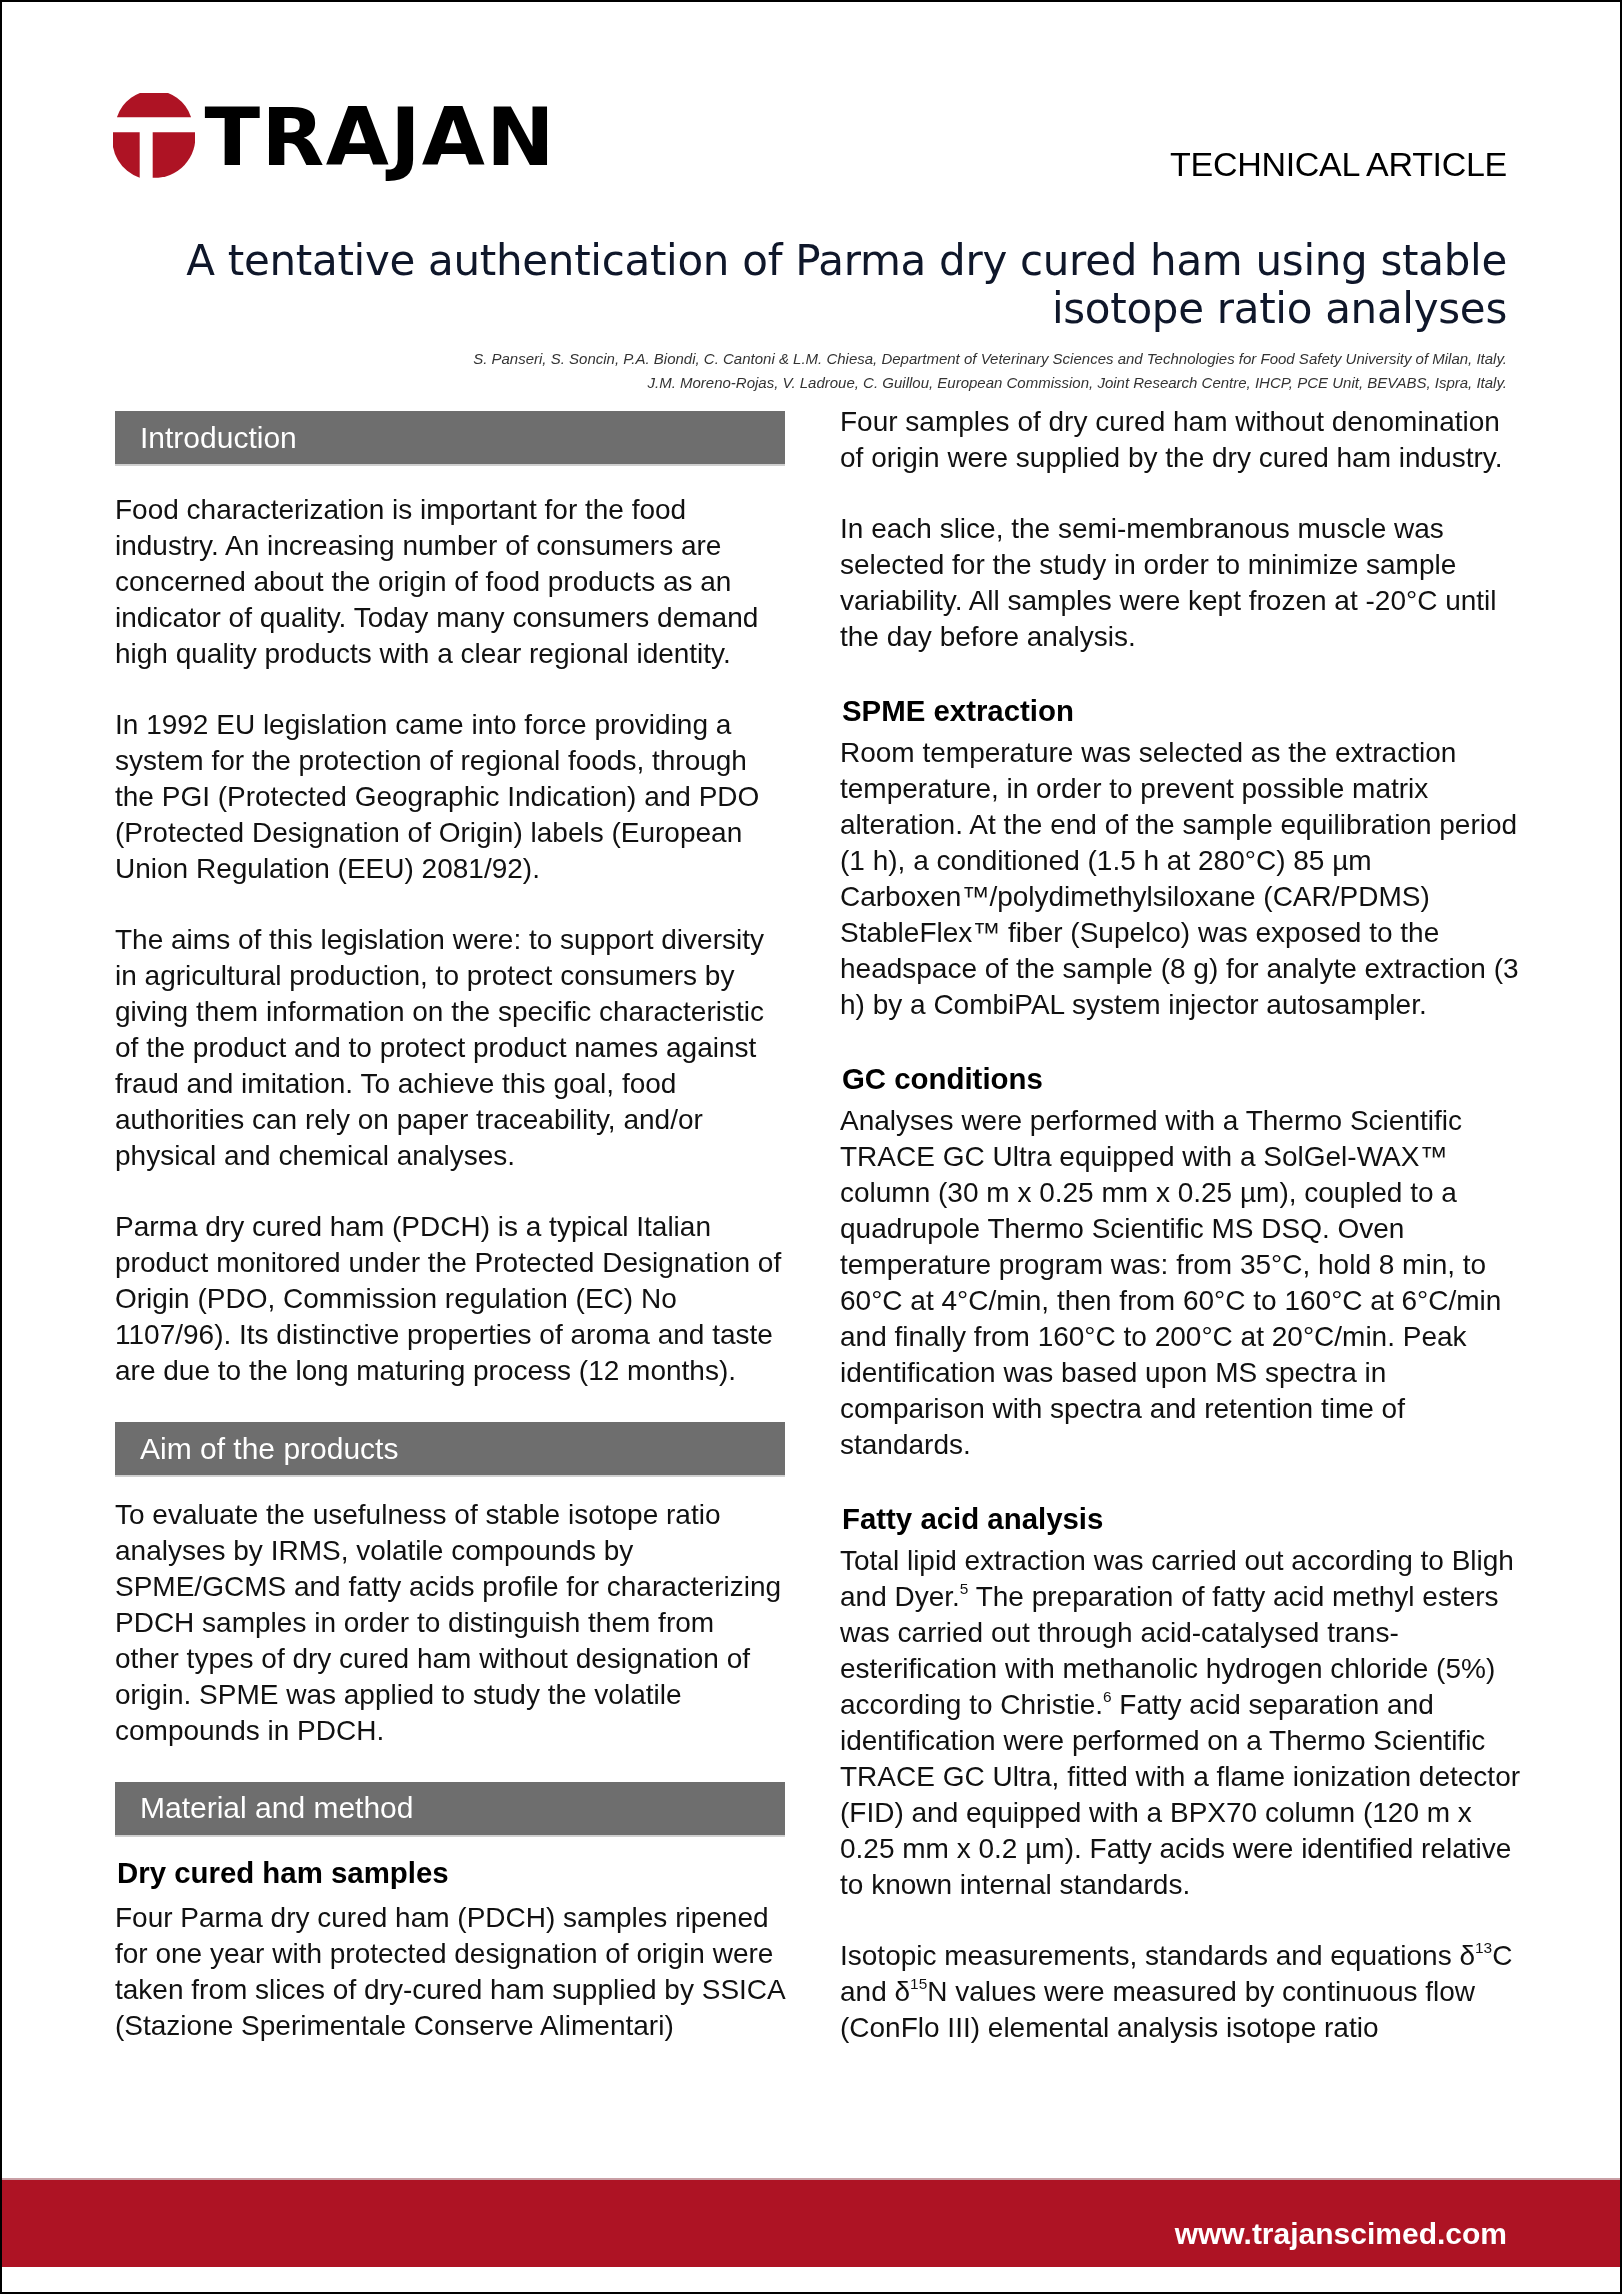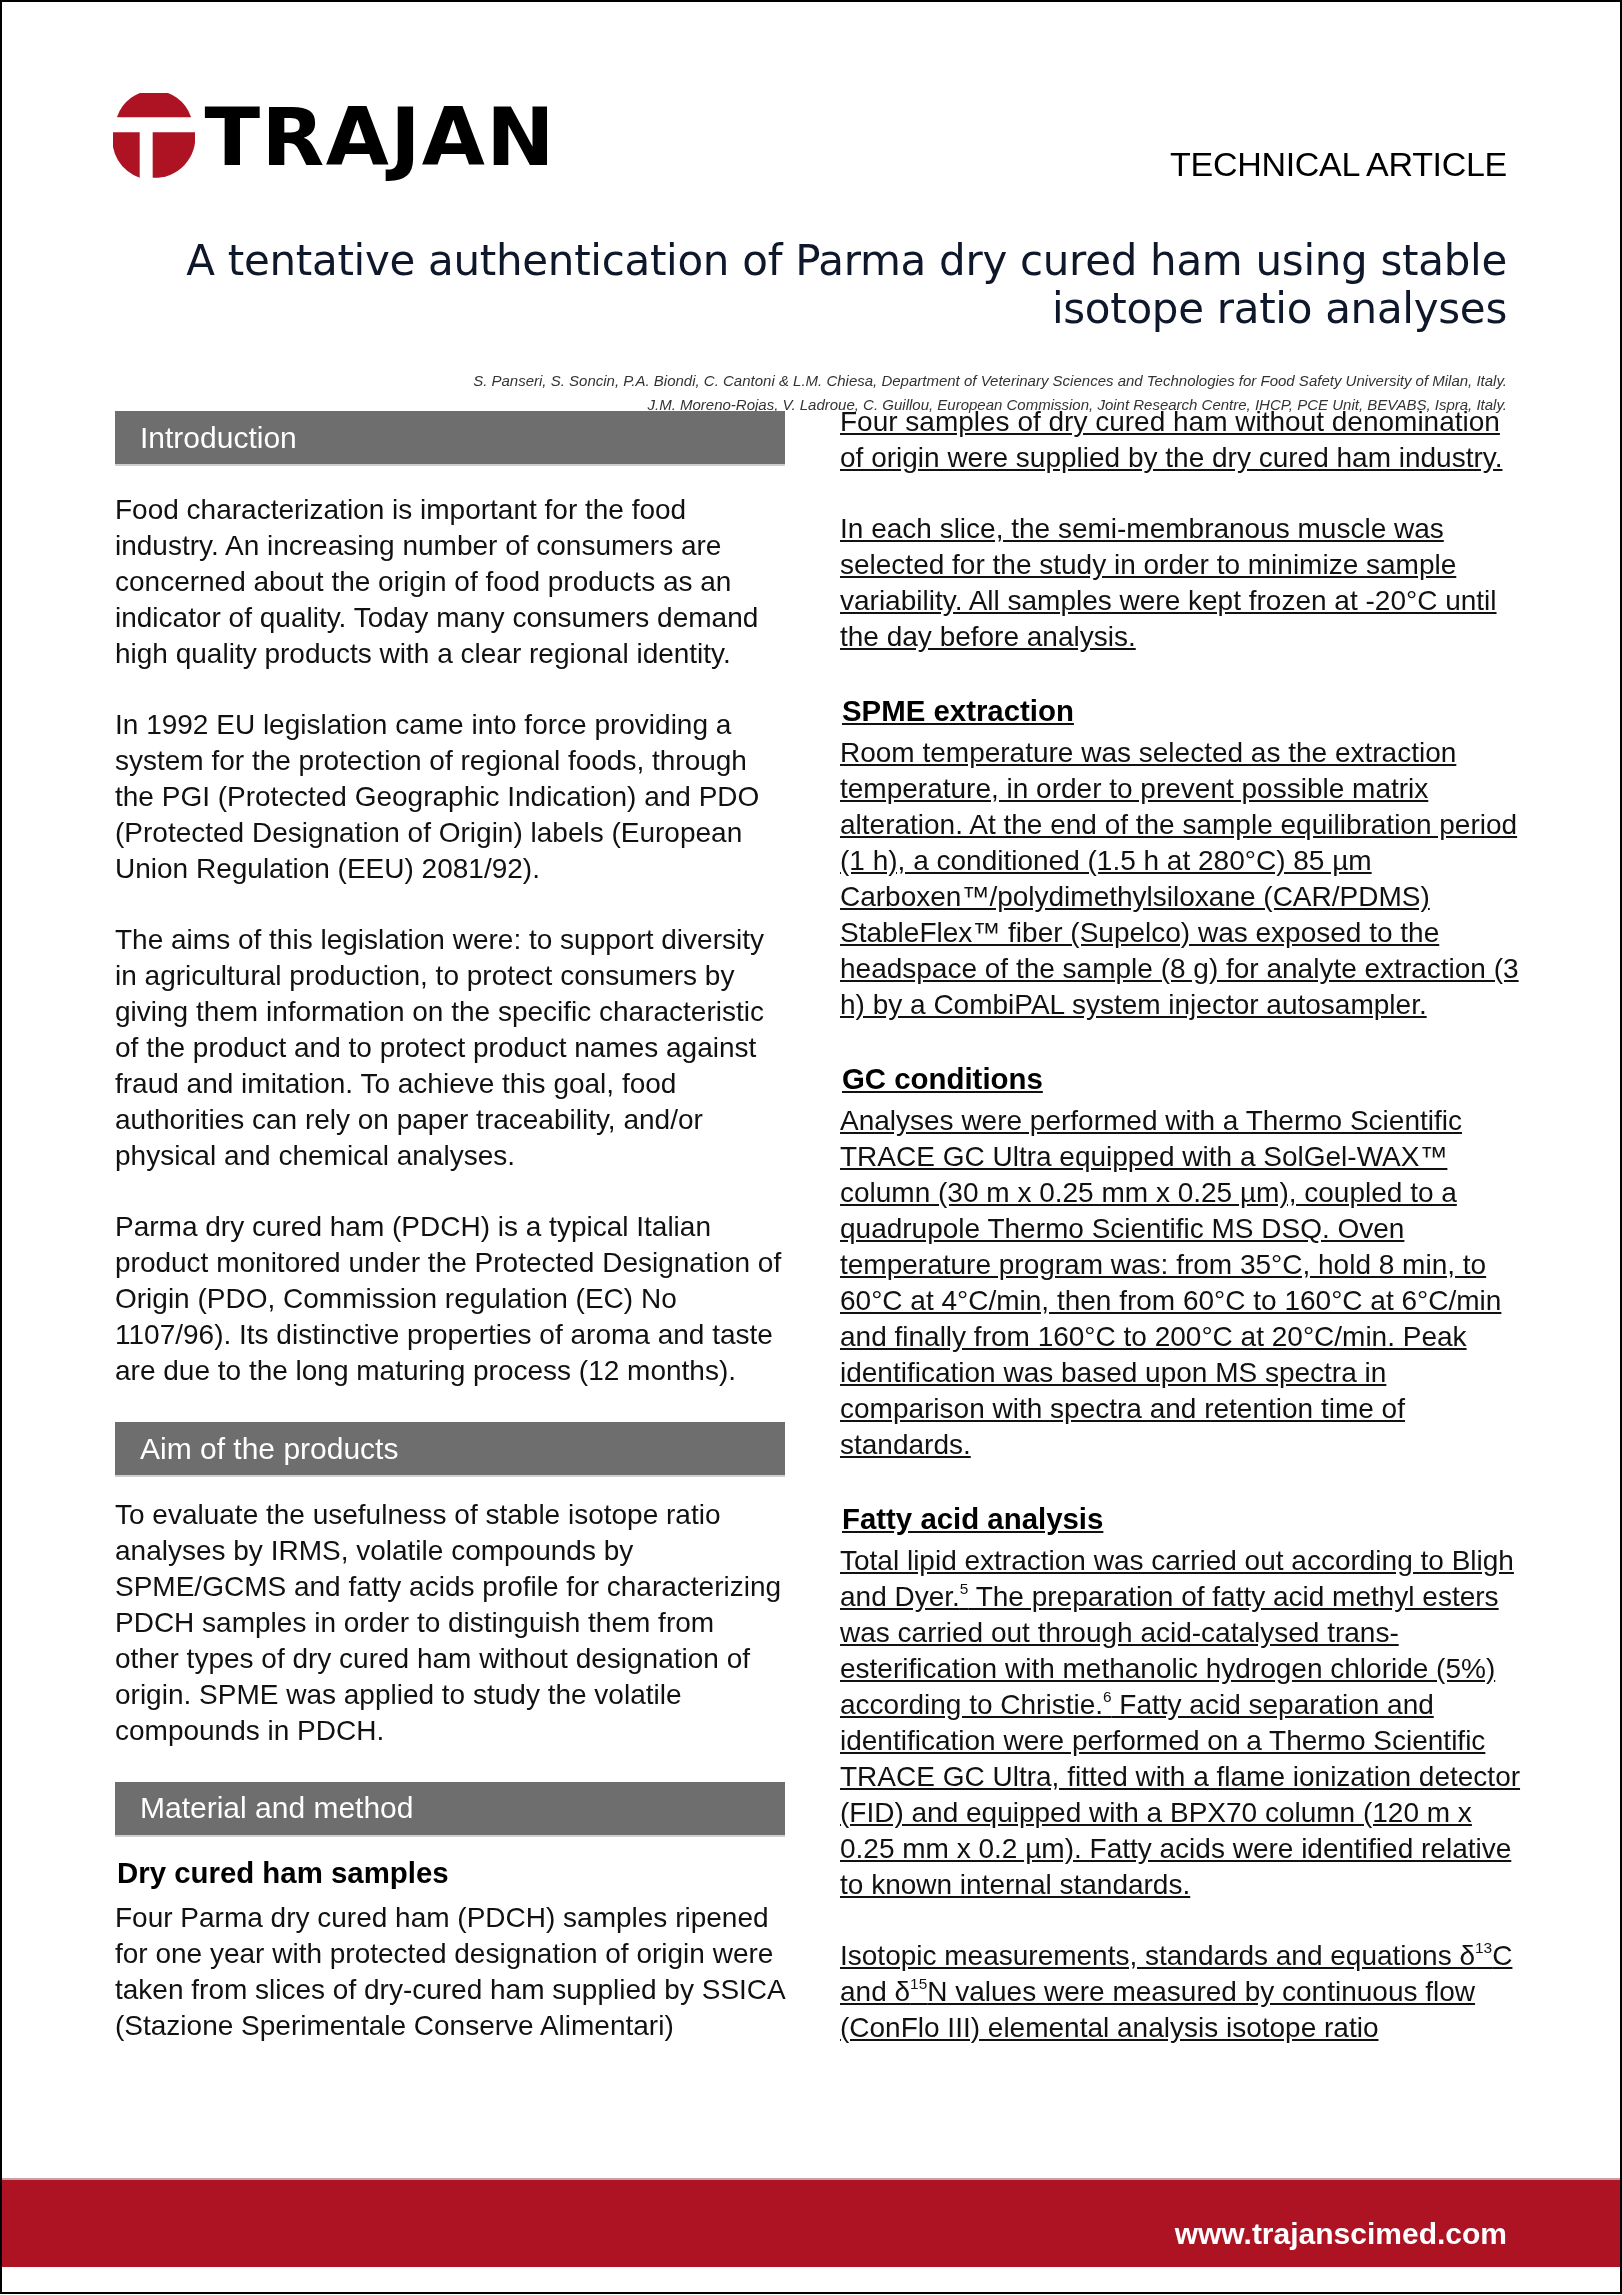--- a/index.html
+++ b/index.html
@@ -24,25 +24,25 @@
     position: absolute; right: 116px; top: 145px; font-size: 34px; color: #000;
     letter-spacing: -0.3px;
   }
   .title {
     position: absolute; right: 116px; top: 237px; width: 1341px; text-align: right;
     font-family: "DejaVu Sans", sans-serif; font-size: 42px; line-height: 48px; color: #0f172a;
     letter-spacing: -0.3px; font-weight: normal;
   }
   .authors {
     position: absolute; right: 116px; top: 347px; width: 1374px; text-align: right;
-    font-size: 15px; line-height: 23.6px; font-style: italic; color: #333; margin-top: 22px;
+    font-size: 15px; line-height: 23.6px; font-style: italic; color: #333;
   }
   .col { position: absolute; top: 411px; }
   .col-left { left: 115px; width: 670px; }
-  .col-right { left: 840px; width: 681px; top: 404px; text-decoration: underline; }
+  .col-right { left: 840px; width: 681px; top: 404px; }
   .section-bar {
     background: #6e6e6e; color: #fff; height: 55px; display: flex; align-items: center;
     padding-left: 25px; font-size: 30px; border-bottom: 2px solid #cfcfcf;
     box-sizing: border-box;
   }
   p {
     margin: 0; font-size: 28px; line-height: 36px; color: #111;
   }
   .gap-sm { height: 26px; }
   .gap-para { height: 35px; }

